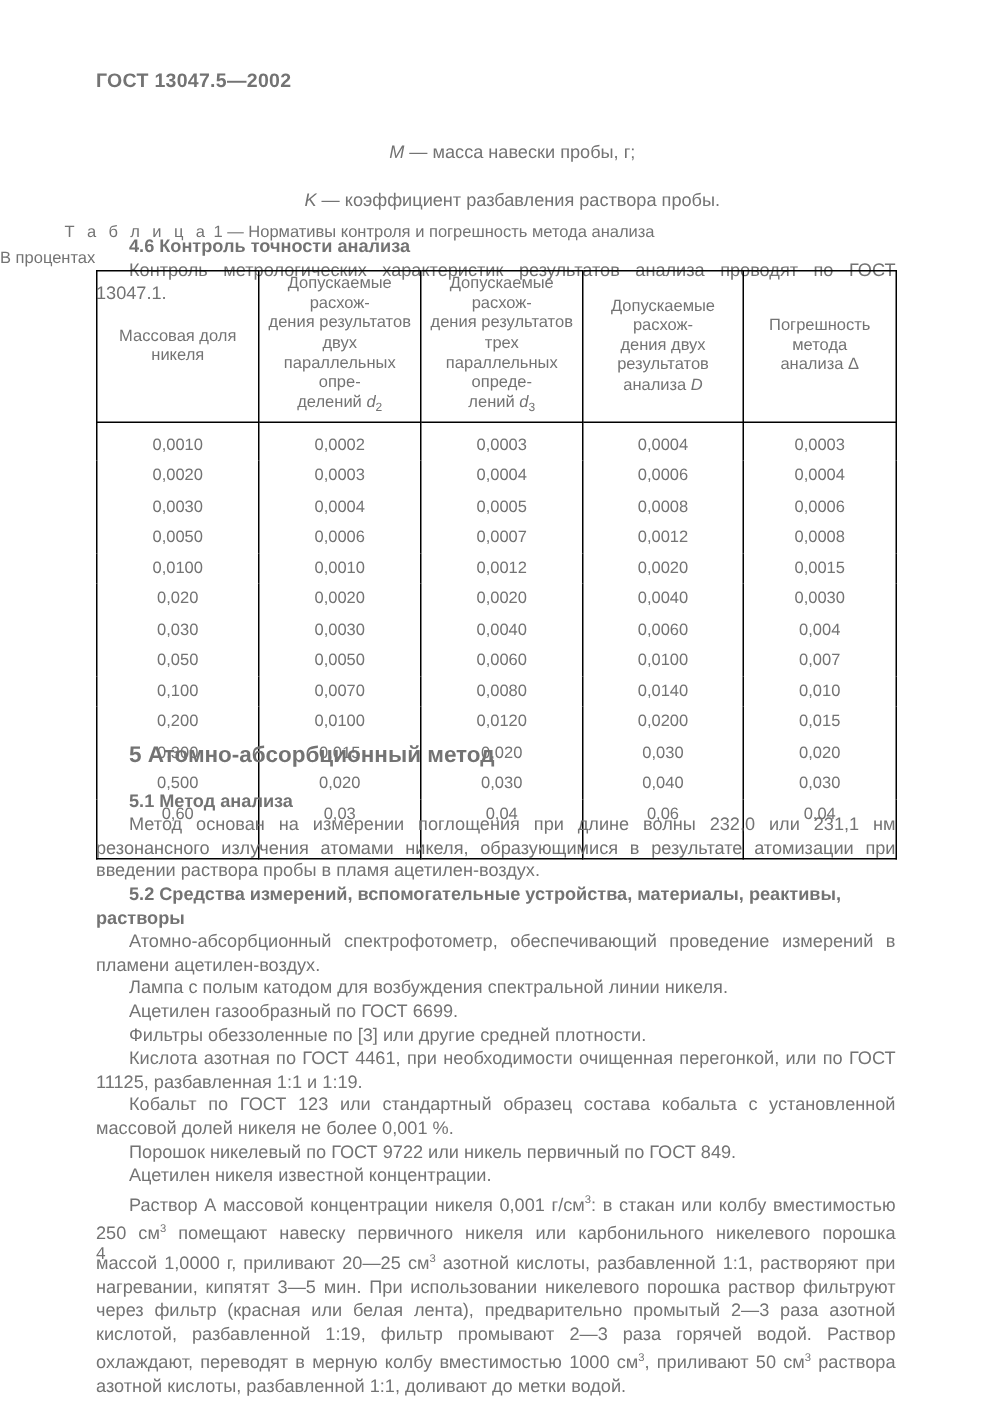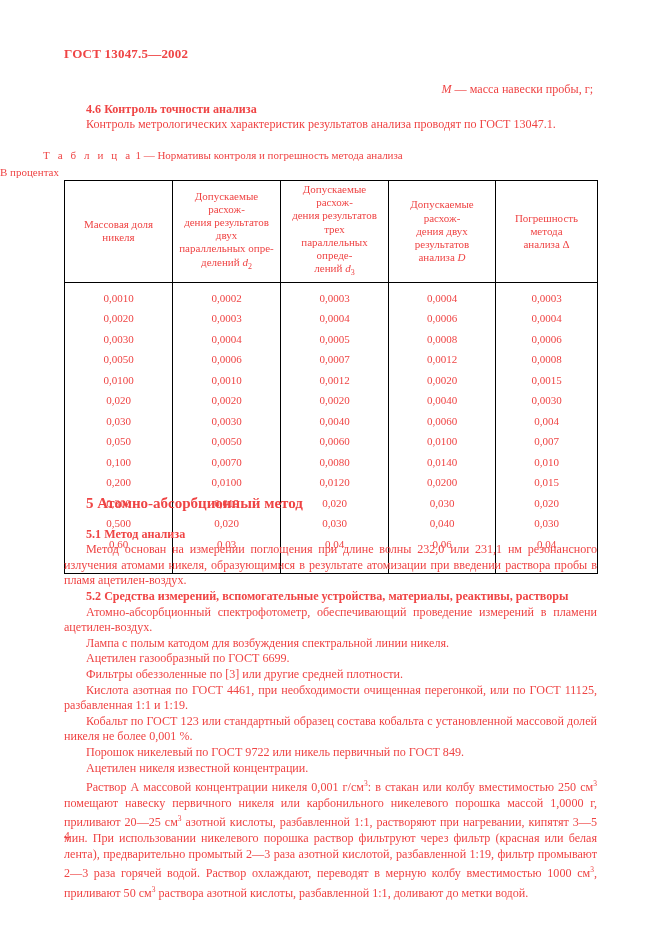--- a/index.html
+++ b/index.html
@@ -5,22 +5,22 @@
   html, body {
     margin: 0;
     padding: 0;
     background: #ffffff;
   }
   .page {
     position: relative;
     width: 661px;
     height: 936px;
     background: #ffffff;
-    font-family: Liberation Serif, serif;
-    color: #ef4444;
+    font-family: Liberation Sans, sans-serif;
+    color: #737373;
     overflow: hidden;
   }
 
   
   .doc-header {
     position: absolute;
     left: 64px;
     top: 46px;
     font-size: 13px;
     font-weight: bold;
@@ -36,22 +36,22 @@
     font-size: 12.1px;
     line-height: 15.6px;
   }
   .p-indent {
     text-indent: 22px;
     text-align: justify;
     margin: 0;
   }
   .p-def {
     text-indent: 22px;
-    margin: 4px;
-    text-align: right;
+    margin: 16px;
+    text-align: center;
   }
   .bold-head {
     font-weight: bold;
     text-indent: 22px;
     margin: 0;
     text-align: left;
   }
   .ital { font-style: italic; }
 
   
@@ -142,20 +142,23 @@
 </head>
 <body>
 
 <div class="page">
 
   <div class="doc-header">ГОСТ 13047.5—2002</div>
 
   <div class="body-block">
     <p class="p-def">
       <span class="ital">M</span><span> — масса навески пробы, г;</span>
+    </p>
+    <p class="p-def">
+      <span class="ital">K</span><span> — коэффициент разбавления раствора пробы.</span>
     </p>
     <p class="bold-head">4.6 Контроль точности анализа</p>
     <p class="p-indent">Контроль метрологических характеристик результатов анализа проводят по ГОСТ 13047.1.</p>
   </div>
 
   <div class="table-caption">
     <span class="sp-word">Т а б л и ц а</span><span> 1 — </span><span>Нормативы контроля и погрешность метода анализа</span>
   </div>
 
   <div class="units-note">В процентах</div>

